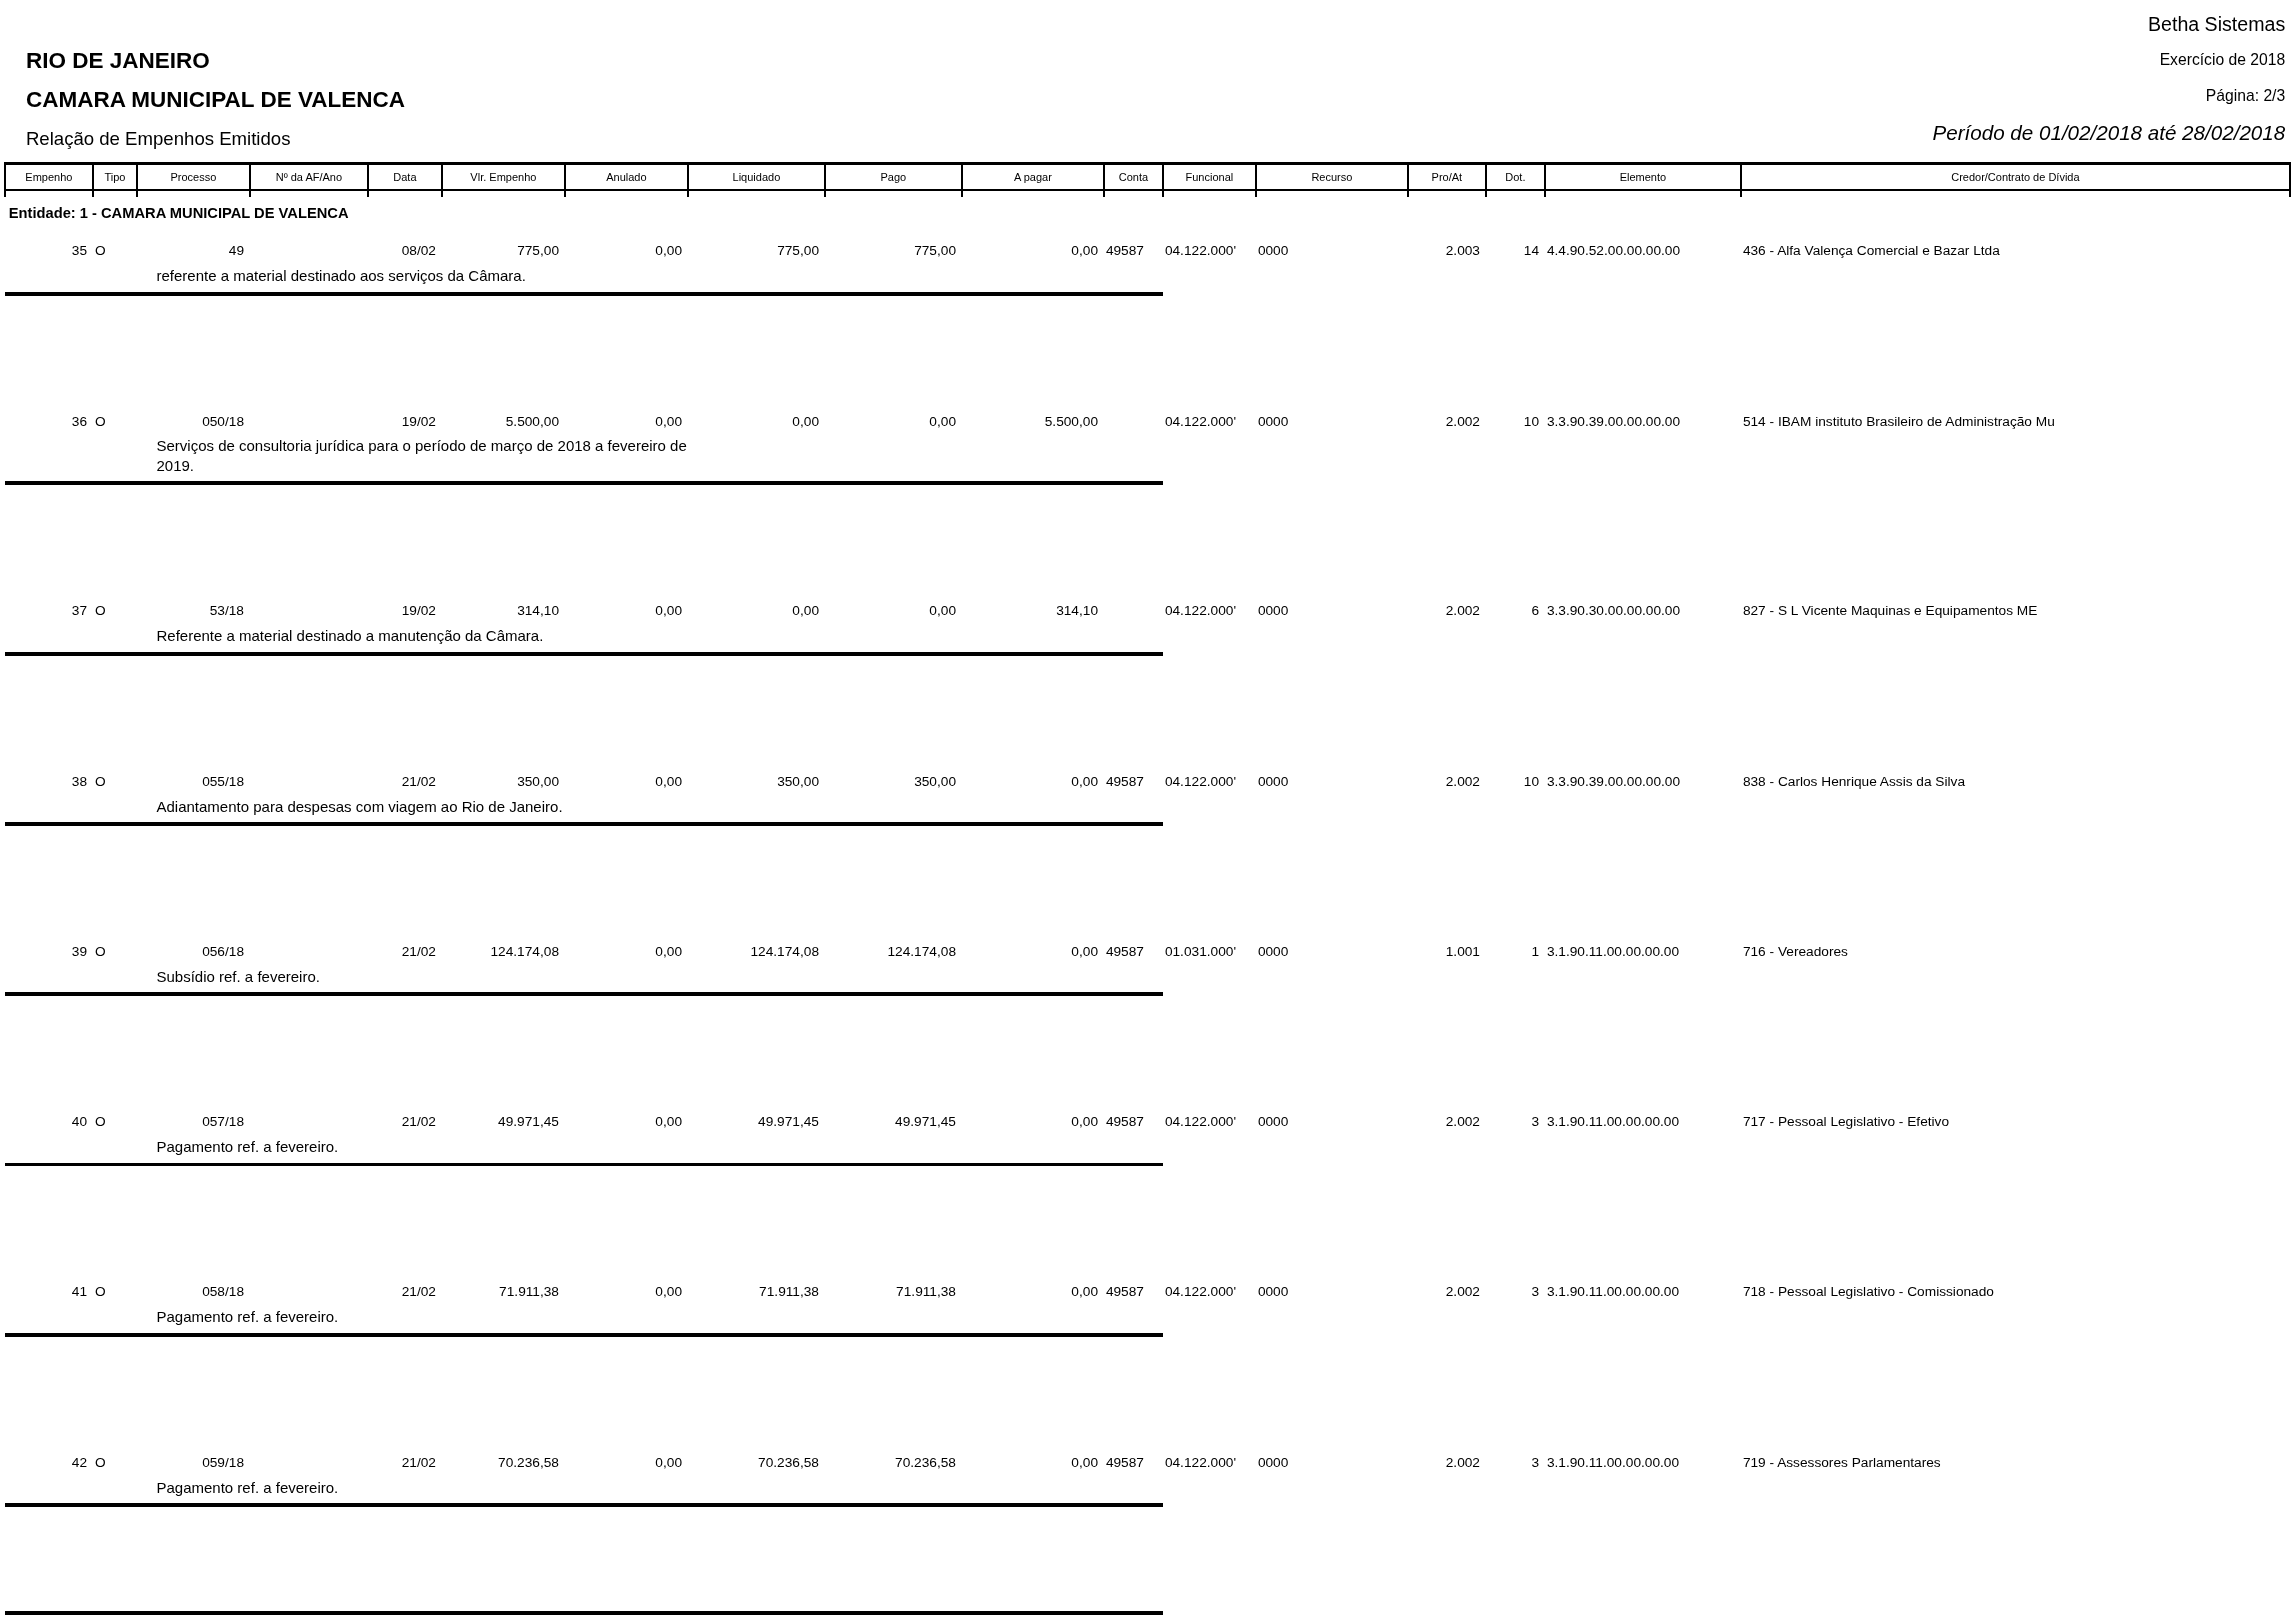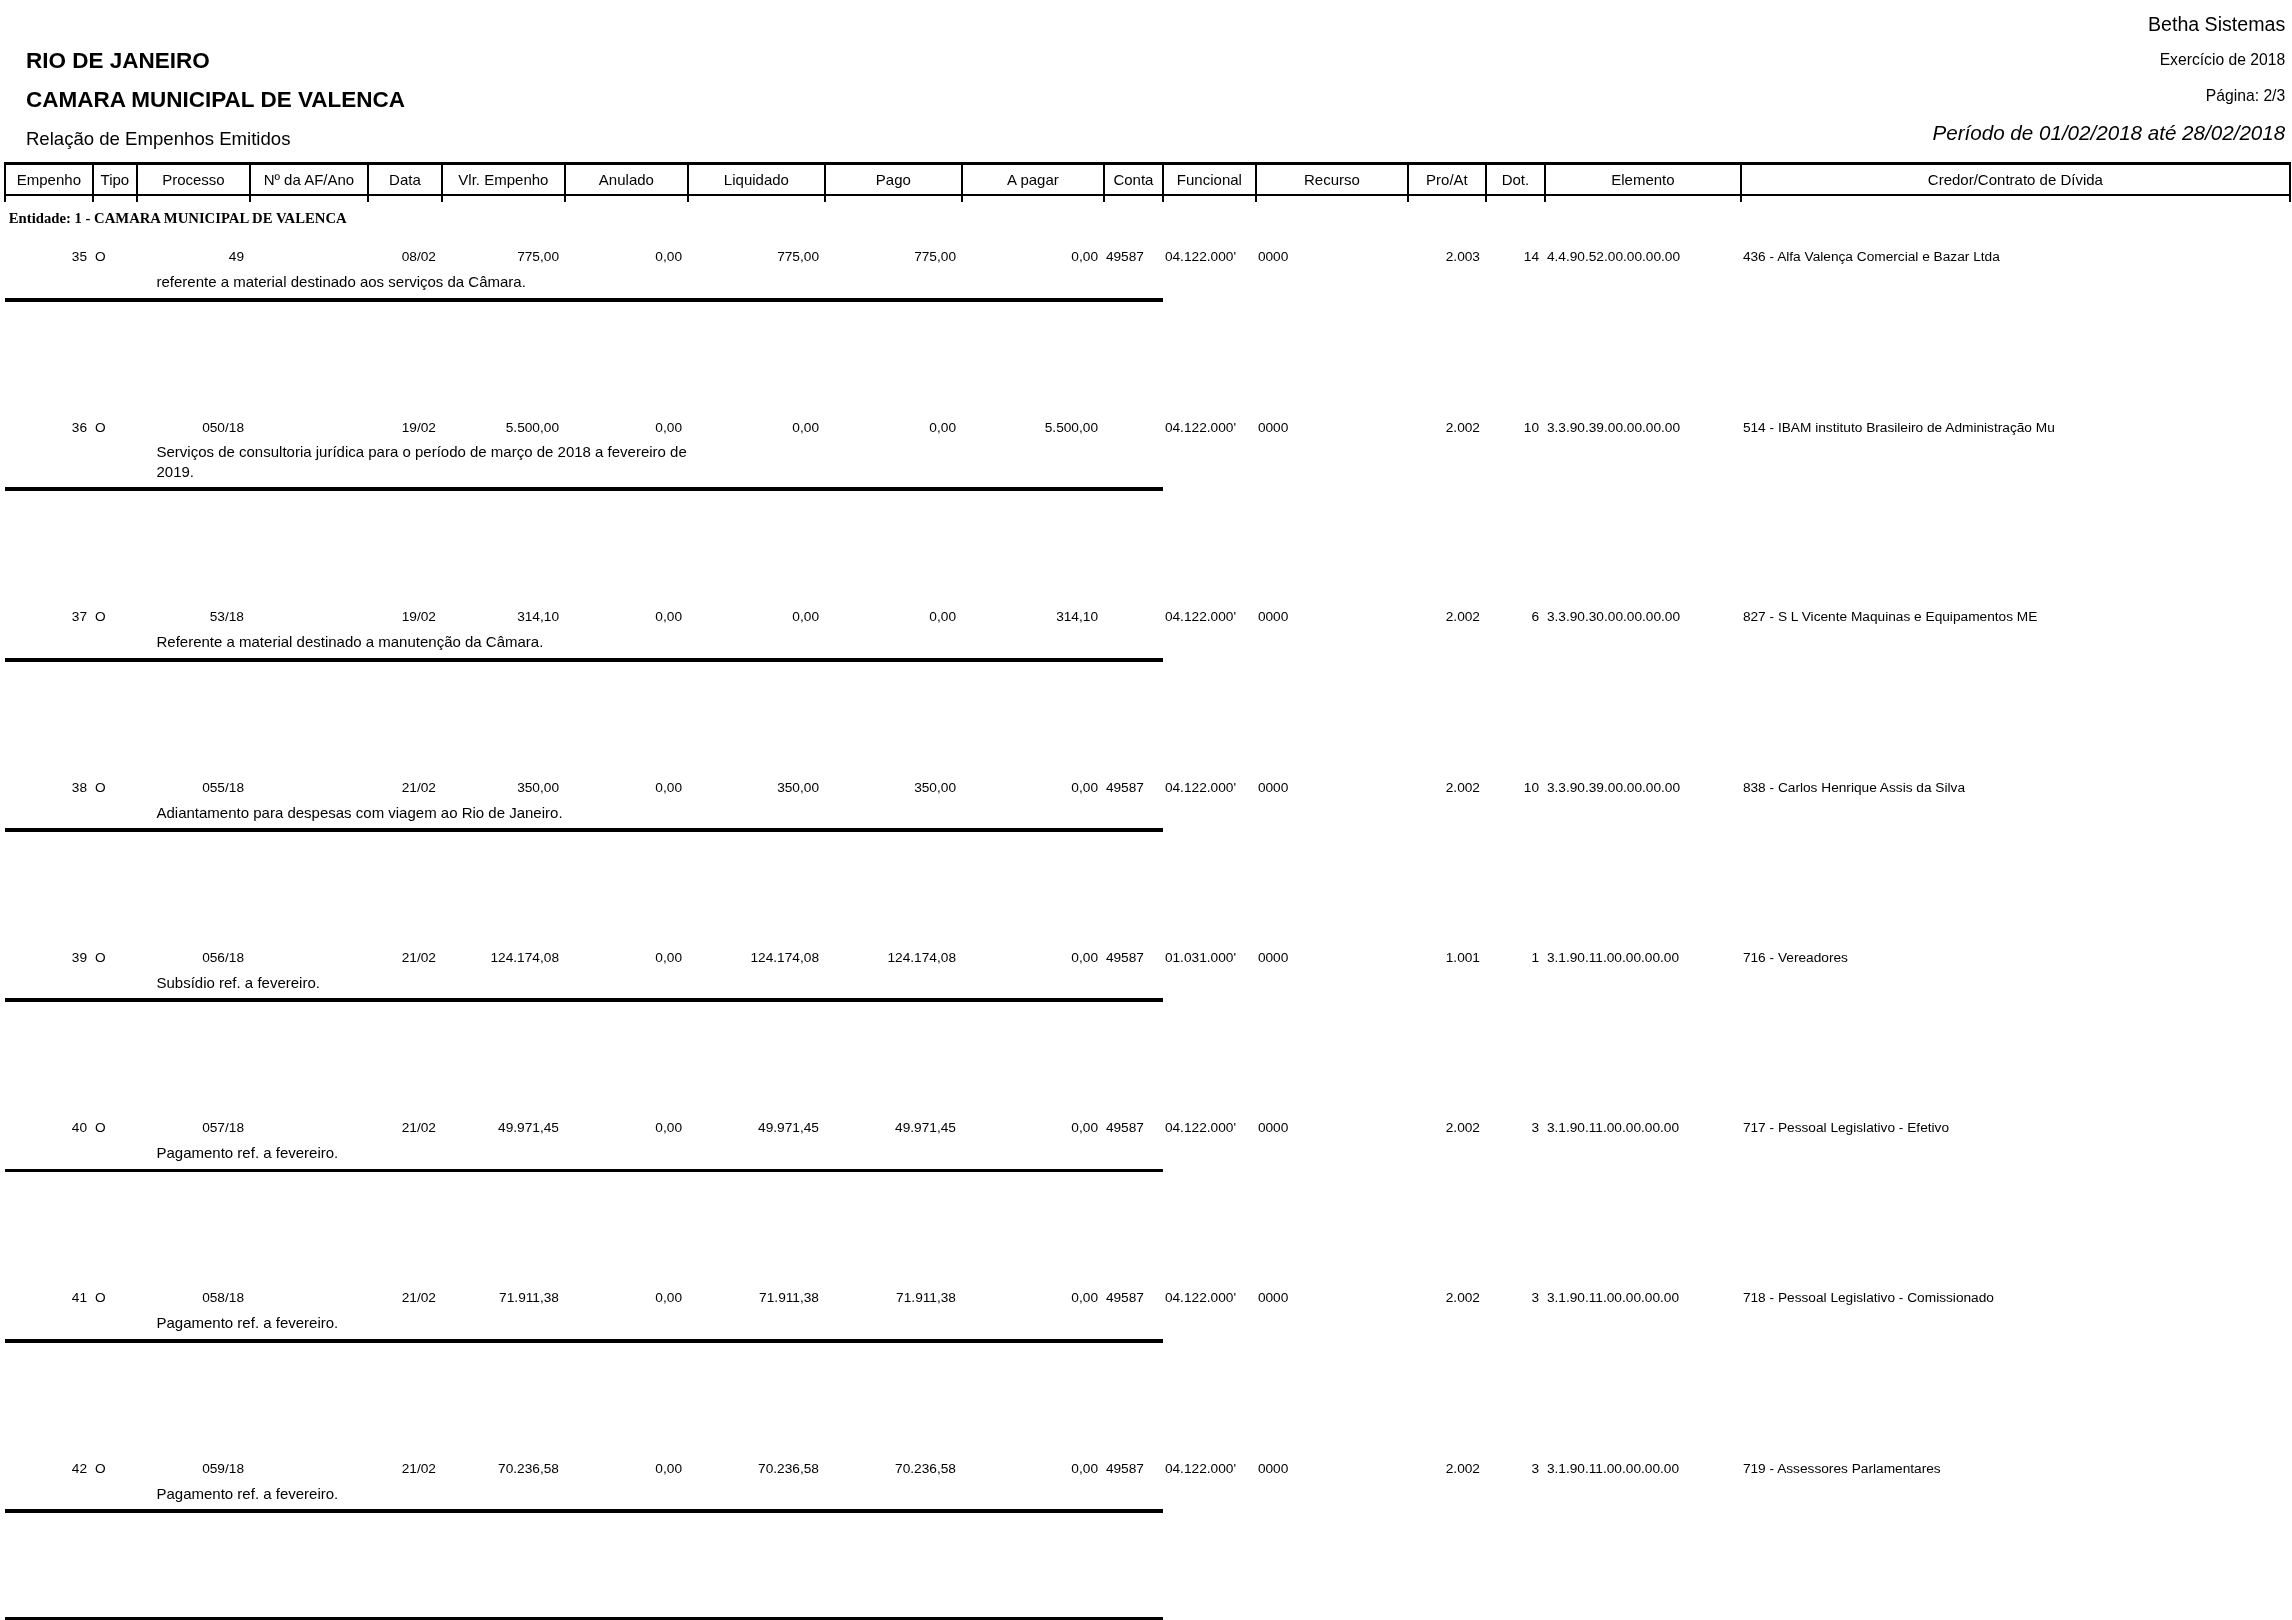--- a/index.html
+++ b/index.html
@@ -14,25 +14,25 @@
   .hdr-left .report-title{font-size:18.6px;line-height:39px;white-space:nowrap;}
   .hdr-right{text-align:right;margin-left:34px;}
   .hdr-right .vendor{font-size:19.6px;line-height:36px;}
   .hdr-right .small{font-size:15.7px;line-height:36px;}
   .hdr-right .period{font-size:20.6px;line-height:37px;font-style:italic;}
 
   table.rep{border-collapse:collapse;table-layout:fixed;width:2284px;margin:3.9px 0 0 3.9px;}
   table.rep td,table.rep th{overflow:hidden;white-space:nowrap;}
   tr.hdr th{
     border:2px solid #000;border-top:3.9px solid #000;
-    font-weight:normal;font-size:15px;padding:5.9px 1px;text-align:center;
+    font-weight:normal;font-size:11px;padding:5.9px 1px;text-align:center;
   }
   tr.ticks td{border-left:2px solid #000;height:6.9px;padding:0;}
   tr.ticks td:last-child{border-right:2px solid #000;}
-  tr.entity td{font-weight:bold;font-size:14.7px;padding:7.8px 0 2px 3.9px;font-family:Liberation Serif, serif;}
+  tr.entity td{font-weight:bold;font-size:14.7px;padding:7.8px 0 2px 3.9px;}
   tr.r-main td{font-size:13.7px;height:35px;vertical-align:bottom;padding:0 5.9px 2px 2px;}
   td.ra{text-align:right;}
   td.la{text-align:left;}
   tr.r-desc td{font-size:15px;padding:5.9px 0 0 0;vertical-align:top;}
   tr.r-desc .desc{max-width:568px;padding-left:19.6px;white-space:normal;line-height:19.6px;}
   tr.r-line td{padding:5.9px 0 0 0;}
   .hline{height:3.9px;background:#000;}
   tr.r-gap td{height:98px;padding:0;}
 </style>
 </head>

